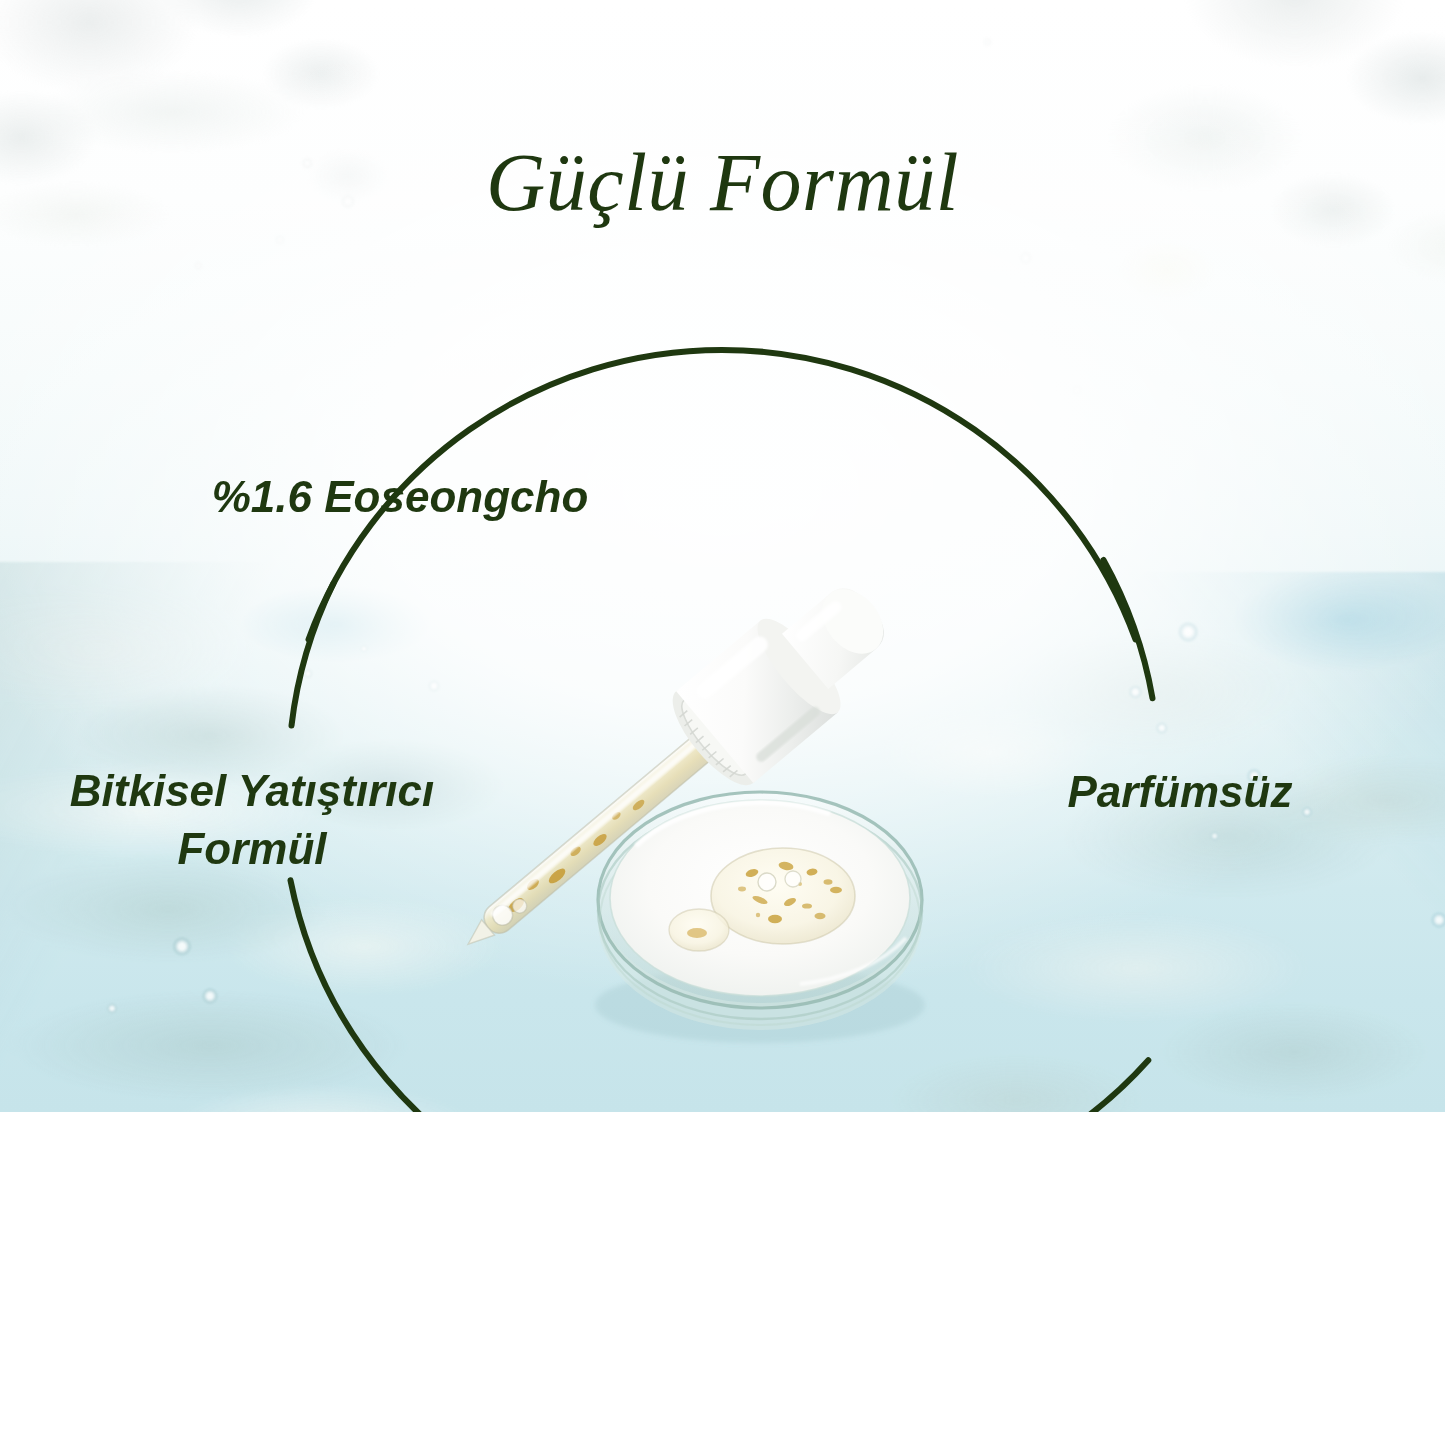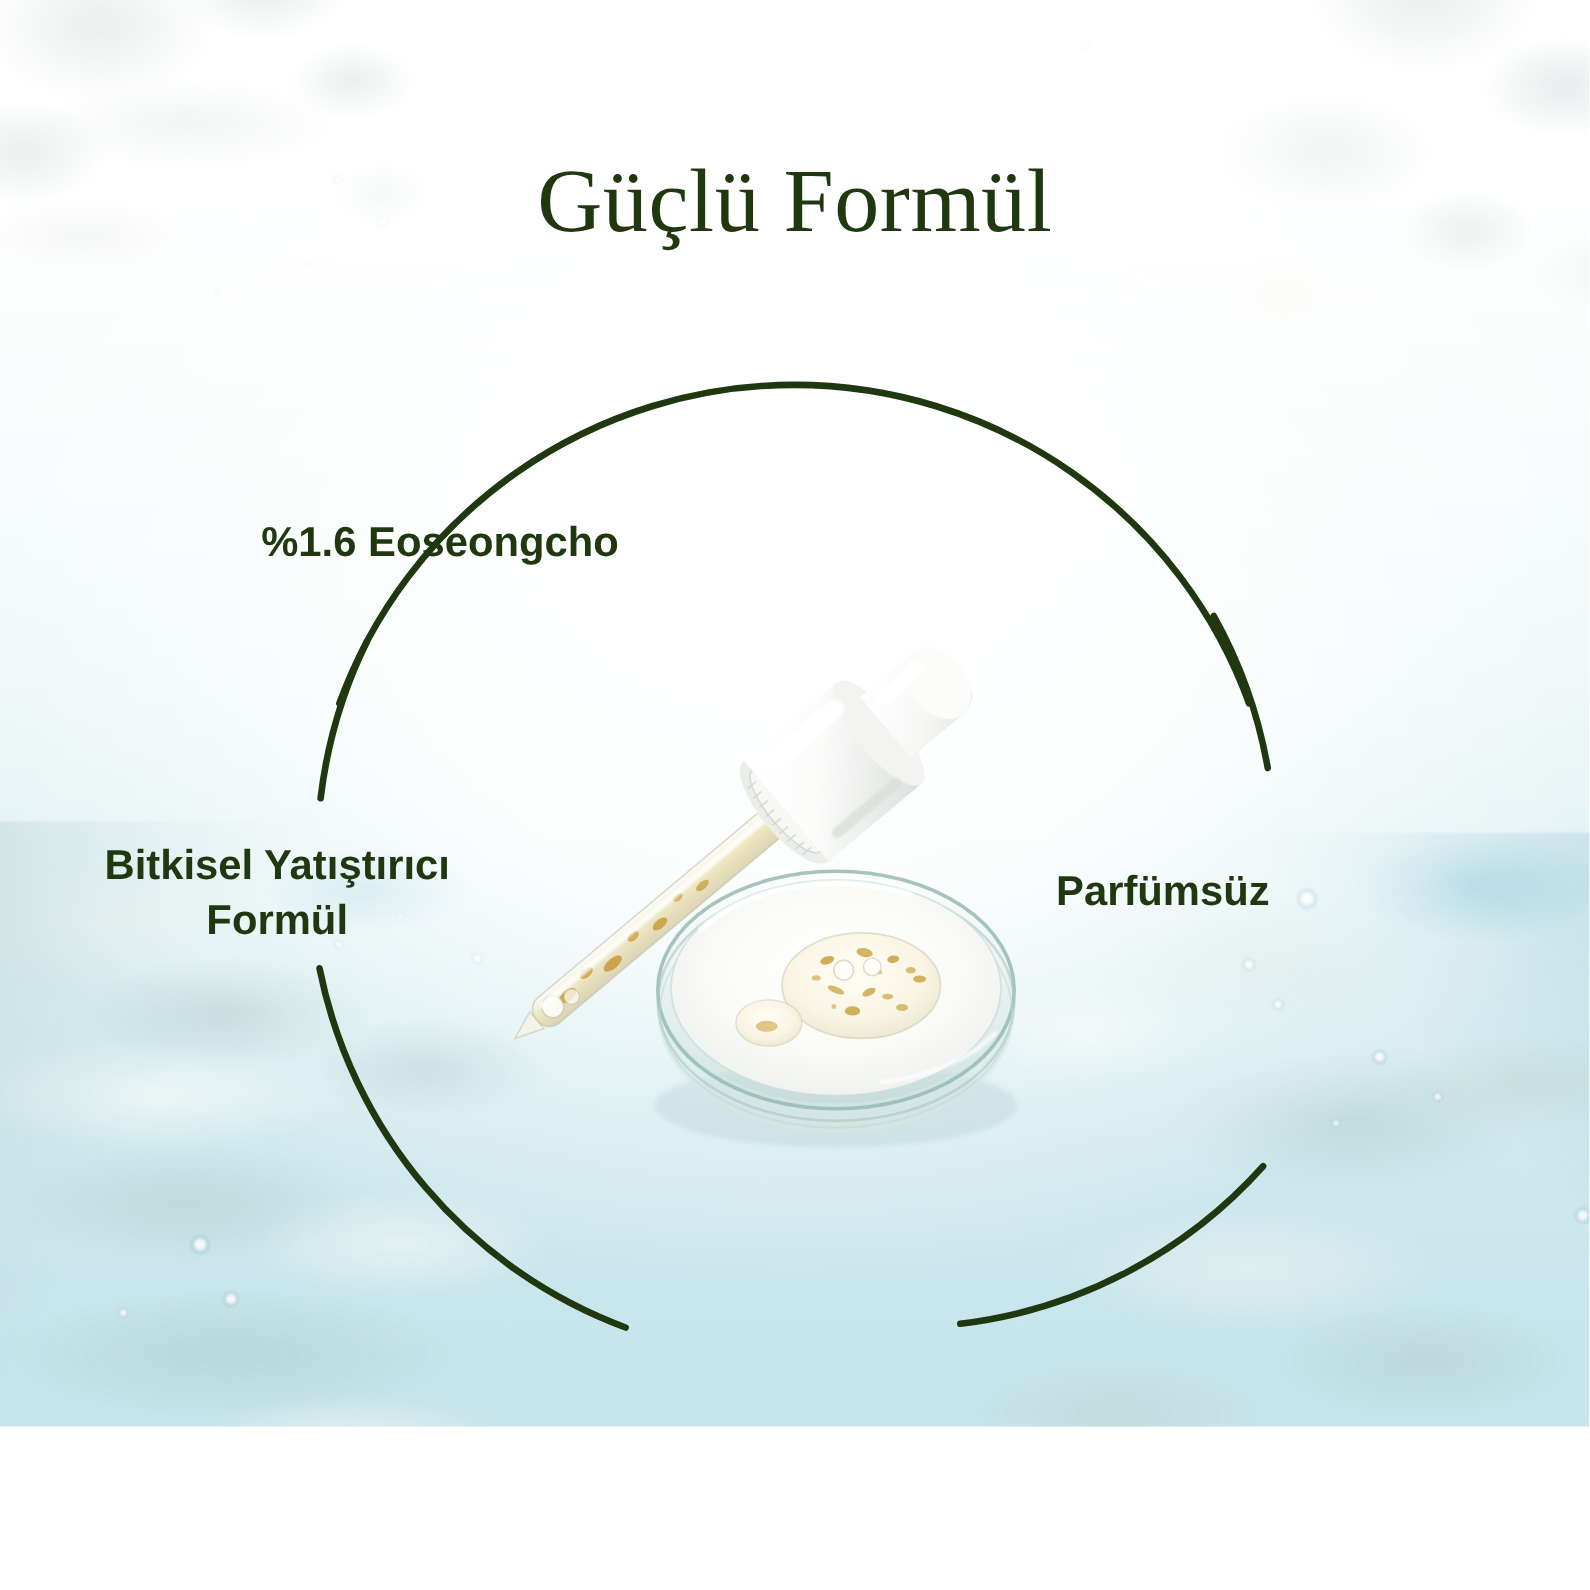--- a/index.html
+++ b/index.html
@@ -3,23 +3,24 @@
 <meta charset="utf-8">
 <style>
   * { margin:0; padding:0; box-sizing:border-box; }
   html, body {
     width:1445px; height:1445px;
     overflow:hidden;
     font-family:"Liberation Sans", sans-serif;
   }
   #canvas {
     position:relative;
-    width:1445px; height:1297px;
+    width:1445px; height:1112px;
     background:#ffffff;
     overflow:hidden;
+    font-style:italic;
   }
 
   
   .bg-base {
     position:absolute; inset:0;
     background:
       linear-gradient(to bottom,
         #ffffff 0%,
         #fdfefe 18%,
         #f6fbfb 34%,
@@ -155,29 +156,29 @@
   .arcs {
     position:absolute; left:0; top:0;
     width:1445px; height:1445px;
   }
 
   
   .label {
     position:absolute;
     color:#1f3810;
     font-weight:bold;
-    font-size:38px;
+    font-size:44px;
     line-height:1.32;
     white-space:pre-line;
   }
 
   #label-eoseongcho { left:120px; top:468px; width:560px; text-align:center; }
   #label-nem        { left:830px; top:468px; width:560px; text-align:center; }
   #label-bitkisel   { left:12px;  top:762px; width:480px; text-align:center; }
-  #label-parfumsuz  { left:960px; top:786px; width:440px; }
+  #label-parfumsuz  { left:960px; top:763px; width:440px; text-align:center; }
   #label-ph         { left:560px; top:1148px; width:340px; text-align:center; }
 
   
   .product { position:absolute; left:0; top:0; width:1445px; height:1445px; }
 </style>
 </head>
 <body>
 
 <div id="canvas">
 

